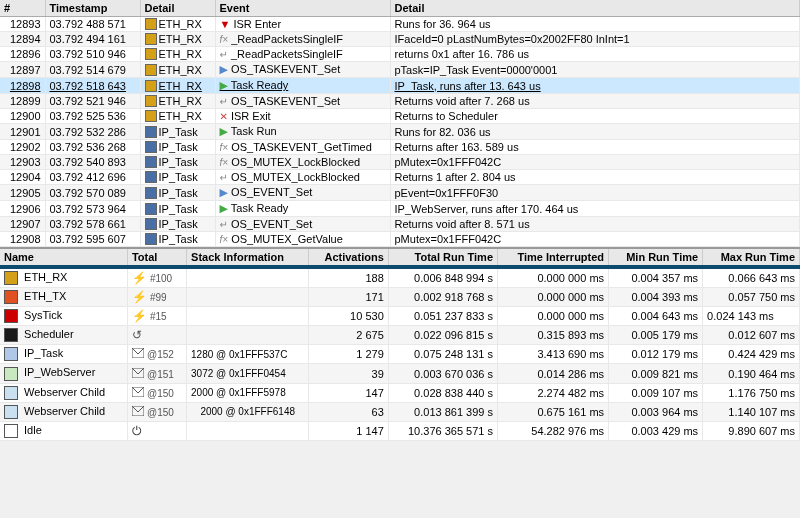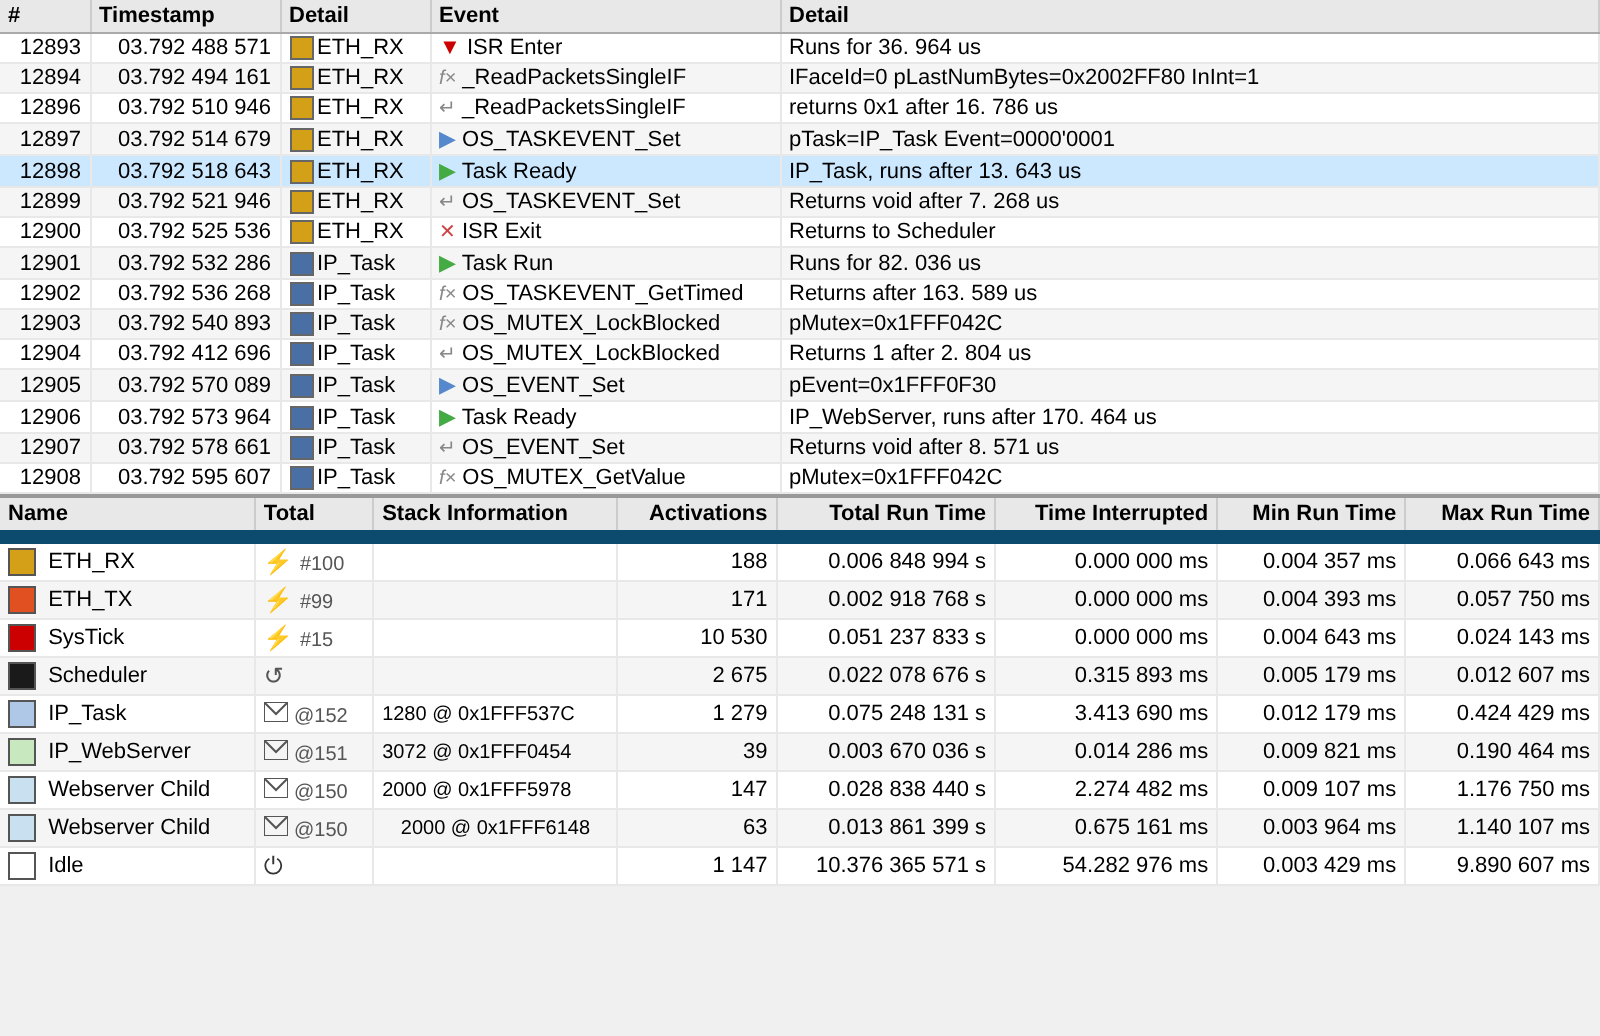--- a/index.html
+++ b/index.html
@@ -39,34 +39,35 @@
       color: #000;
     }
     .event-table tr:nth-child(even) td {
       background: #f5f5f5;
     }
     .event-table tr:nth-child(odd) td {
       background: #ffffff;
     }
     .event-table tr.highlighted td {
       background: #cce8ff;
+      text-decoration: underline;
     }
     .col-num { width: 45px; text-align: right; }
-    .col-ts { width: 95px; text-align: right; }
+    .col-ts { width: 95px; }
     .col-ctx { width: 75px; }
     .col-evt { width: 175px; }
     .col-detail { width: auto; }
 
     .bottom-section {
       background: #ffffff;
       overflow: auto;
     }
     .task-table th {
       background: #e8e8e8;
-      border-bottom: 7px solid #0c4a6e;
+      border-bottom: 4px solid #0c4a6e;
       border-right: 1px solid #ccc;
       padding: 2px 4px;
       text-align: left;
       font-weight: bold;
       font-size: 11px;
       color: #000;
       white-space: nowrap;
     }
     .task-table td {
       border-bottom: 1px solid #e8e8e8;
@@ -355,34 +356,34 @@
     </td>
     <td>
       <span style="font-size:12px;color:#cc8800">⚡</span>
       <span style="font-size:10px;color:#555">#15</span>
     </td>
     <td style="font-size:10px;"></td>
     <td style="text-align:right">10 530</td>
     <td style="text-align:right">0.051 237 833 s</td>
     <td style="text-align:right">0.000 000 ms</td>
     <td style="text-align:right">0.004 643 ms</td>
-    <td style="text-align:right">0.024 143 ms</td>
+    <td style="text-align:left">0.024 143 ms</td>
   </tr>
           <tr>
     <td>
       <span class="task-color" style="background:#1a1a1a"></span>
       <span>Scheduler</span>
     </td>
     <td>
       <span style="font-size:12px;color:#555">↺</span>
       <span style="font-size:10px;color:#555"></span>
     </td>
     <td style="font-size:10px;"></td>
     <td style="text-align:right">2 675</td>
-    <td style="text-align:right">0.022 078 676 s</td>
+    <td style="text-align:right">0.022 096 815 s</td>
     <td style="text-align:right">0.315 893 ms</td>
     <td style="text-align:right">0.005 179 ms</td>
     <td style="text-align:right">0.012 607 ms</td>
   </tr>
           <tr>
     <td>
       <span class="task-color" style="background:#b0c8e8"></span>
       <span>IP_Task</span>
     </td>
     <td>

